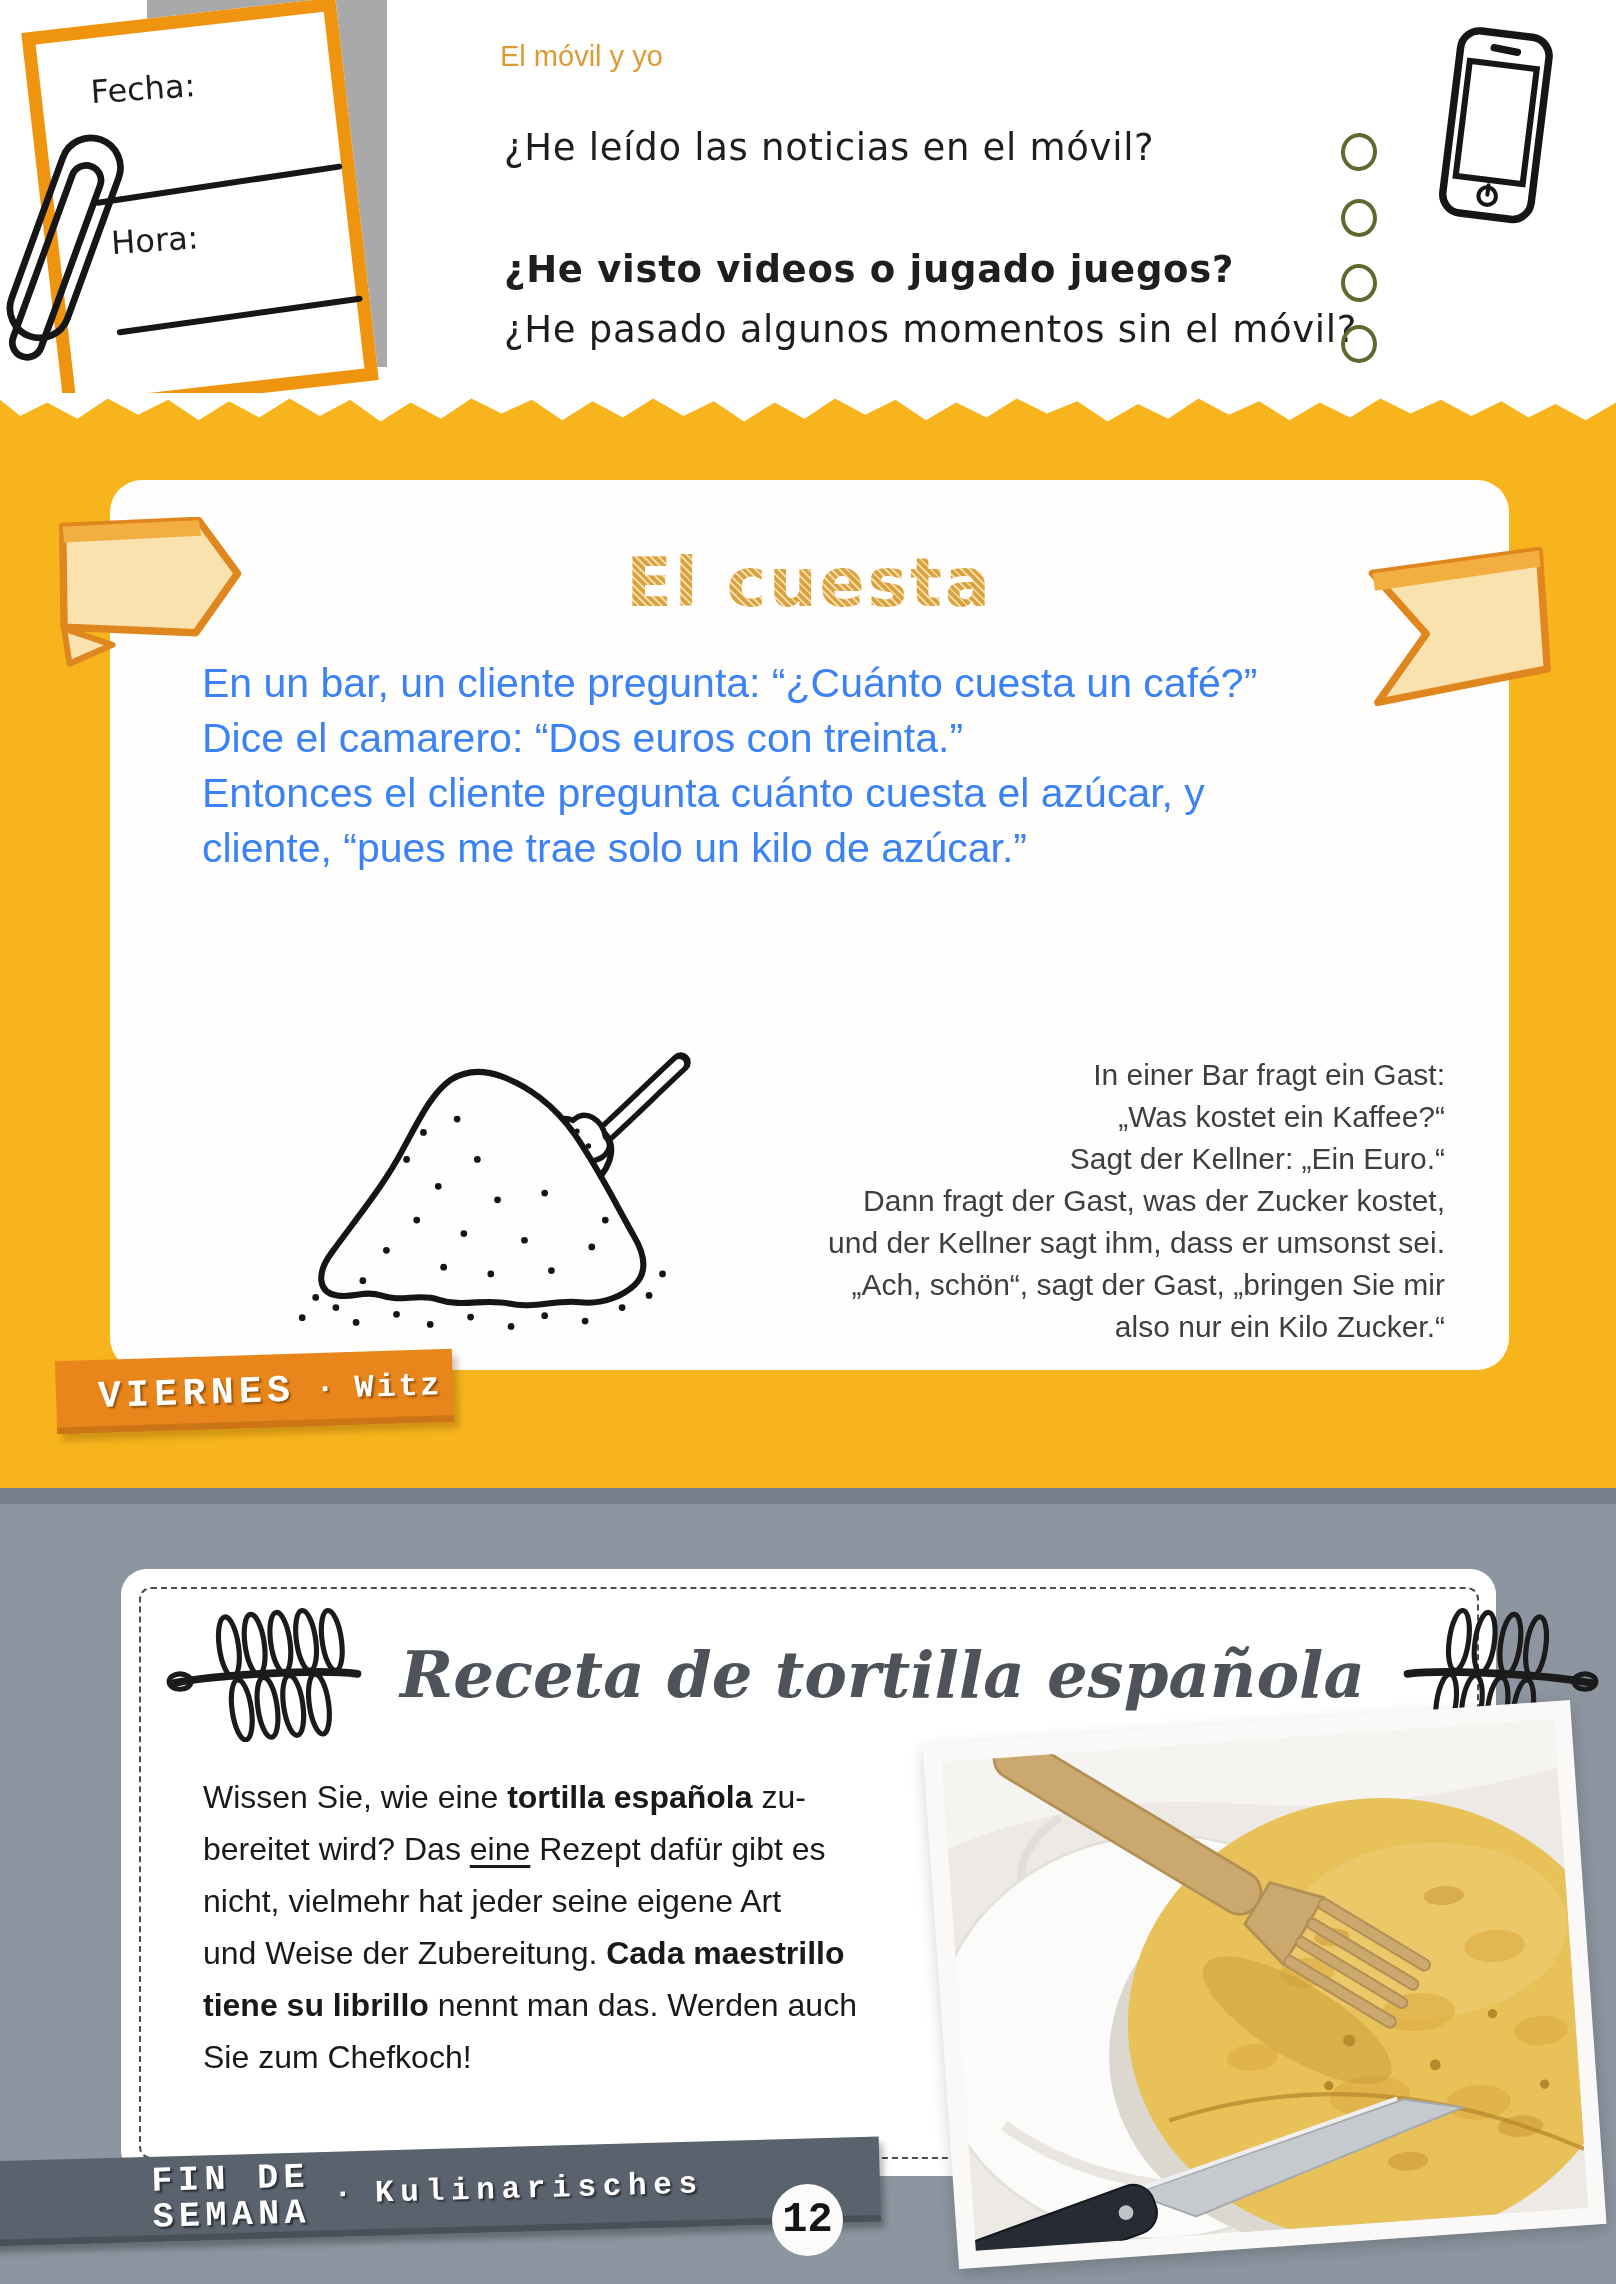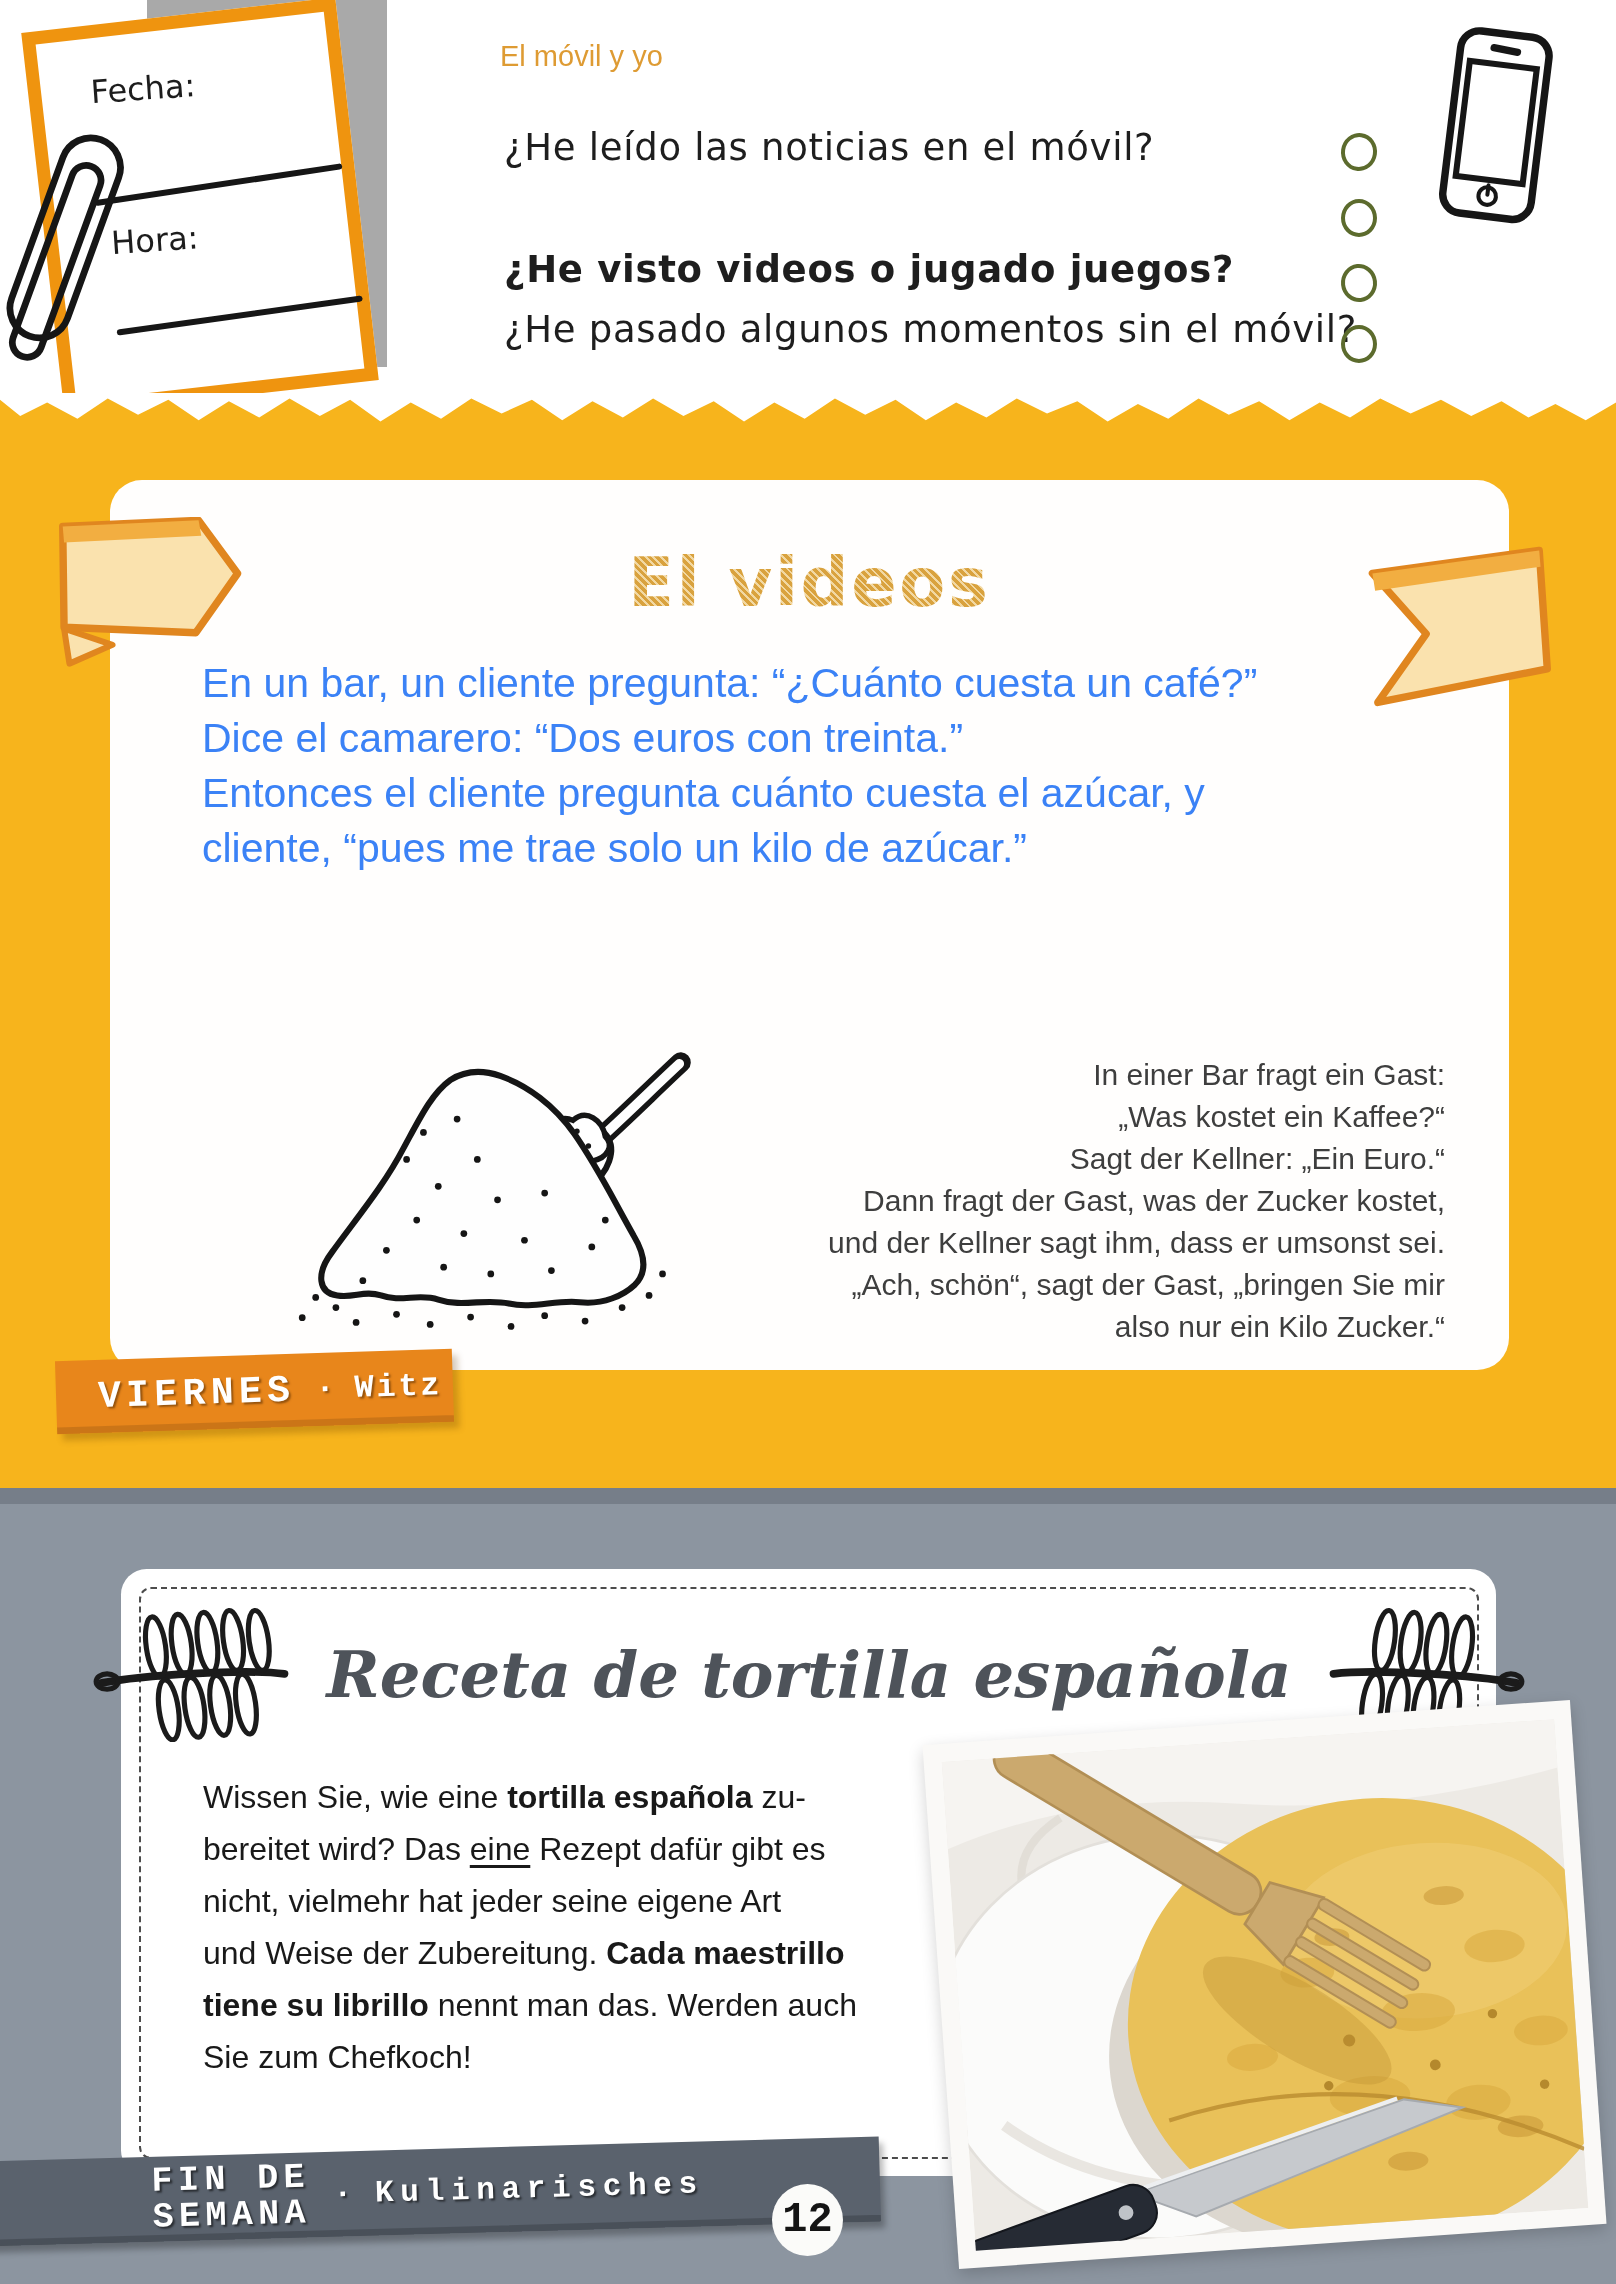--- a/index.html
+++ b/index.html
@@ -49,21 +49,21 @@
       text-shadow:2px 2px 2px rgba(80,40,0,.55);}
   .tag-viernes .cat{font-family:"Liberation Mono",monospace;font-weight:bold;font-size:32px;color:#fff;
       letter-spacing:2.7px;text-shadow:2px 2px 2px rgba(80,40,0,.55);}
 
   
   .gray-band{left:0;top:1488px;width:1616px;height:796px;background:#8c95a0;}
   .gray-band::before{content:"";position:absolute;left:0;top:0;width:100%;height:16px;background:rgba(40,45,55,.22);}
   .recipe-card{left:121px;top:1569px;width:1375px;height:607px;background:#fff;border-radius:25.6px;z-index:2;}
   .dashed-border{position:absolute;inset:17.5px;border:2.7px dashed #4c4c4c;border-radius:12px;}
   .recipe-title-row{left:162px;top:1597px;width:1294px;height:155px;display:flex;align-items:center;
-      justify-content:center;gap:36px;z-index:3;}
+      gap:36px;z-index:3;}
   .recipe-title{font-family:"DejaVu Serif",serif;font-style:italic;font-weight:bold;font-size:64px;
       color:#4e535a;white-space:nowrap;}
   .leaf{width:202px;height:135px;flex:0 0 auto;}
   .recipe-text{left:203px;top:1771px;width:795px;font-size:32px;line-height:52px;color:#191919;z-index:3;}
   .recipe-text .b{font-weight:bold;}
   .recipe-text .u{text-decoration:underline;text-decoration-thickness:2.7px;text-underline-offset:4.7px;}
 
   .photo{left:940px;top:1722px;width:649px;height:525px;transform:rotate(-4deg);background:#faf9f7;
       padding:17.5px;box-sizing:border-box;z-index:5;box-shadow:0 5.4px 16px rgba(0,0,0,.18);}
   .photo svg{display:block;width:100%;height:100%;}
@@ -145,21 +145,21 @@
     <path d="M8,14 L210,5 L268,84 L206,172 L10,164 Z" fill="#fae2ae" stroke="#e0861f" stroke-width="11" stroke-linejoin="round"></path>
     <path d="M8,14 L210,5 L214,28 L10,38 Z" fill="#f2ae41" stroke="none"></path>
   </svg>
 
   <svg class="abs banner-right" viewBox="0 0 290 242">
     <path d="M20,42 L268,8 L280,184 L28,234 L100,132 Z" fill="#fae2ae" stroke="#e0861f" stroke-width="11" stroke-linejoin="round"></path>
     <path d="M20,42 L268,8 L270,32 L24,68 Z" fill="#f2ae41" stroke="none"></path>
   </svg>
 
   <div class="abs joke-title">
-    <span>El videos</span>
+    <span>El cuesta</span>
   </div>
 
   <div class="abs joke-es">
       <div class="tline">En un bar, un cliente pregunta: “¿Cuánto cuesta un café?”</div>
       <div class="tline">Dice el camarero: “Dos euros con treinta.”</div>
       <div class="tline">Entonces el cliente pregunta cuánto cuesta el azúcar, y</div>
       <div class="tline">cliente, “pues me trae solo un kilo de azúcar.”</div>
     </div>
 
   <svg class="abs sugar" viewBox="0 0 662 490">

